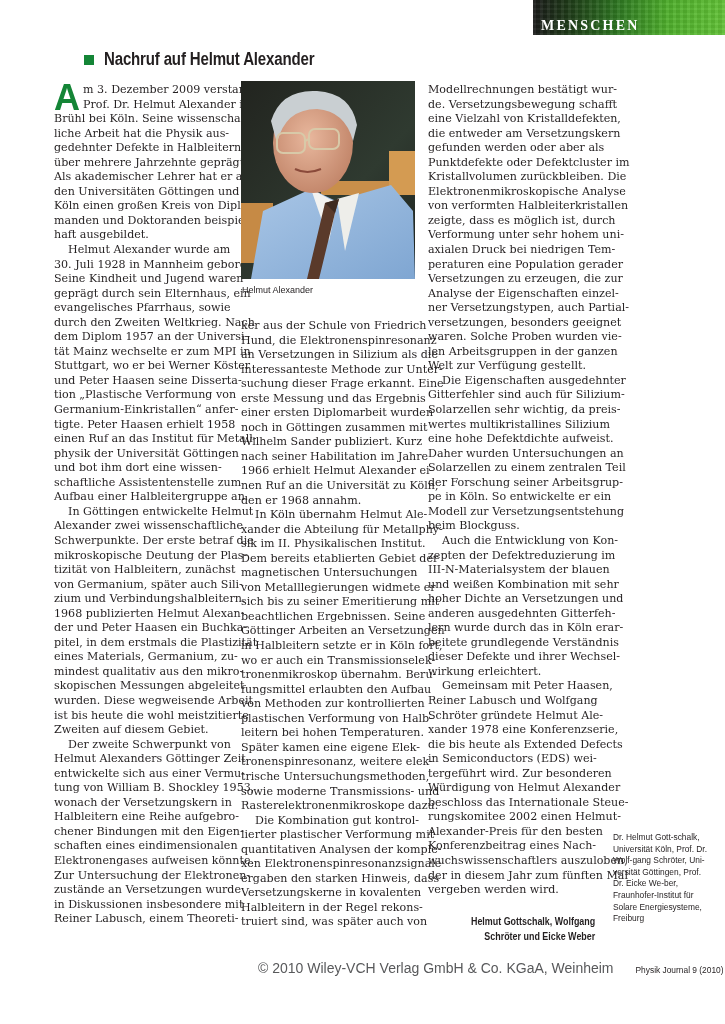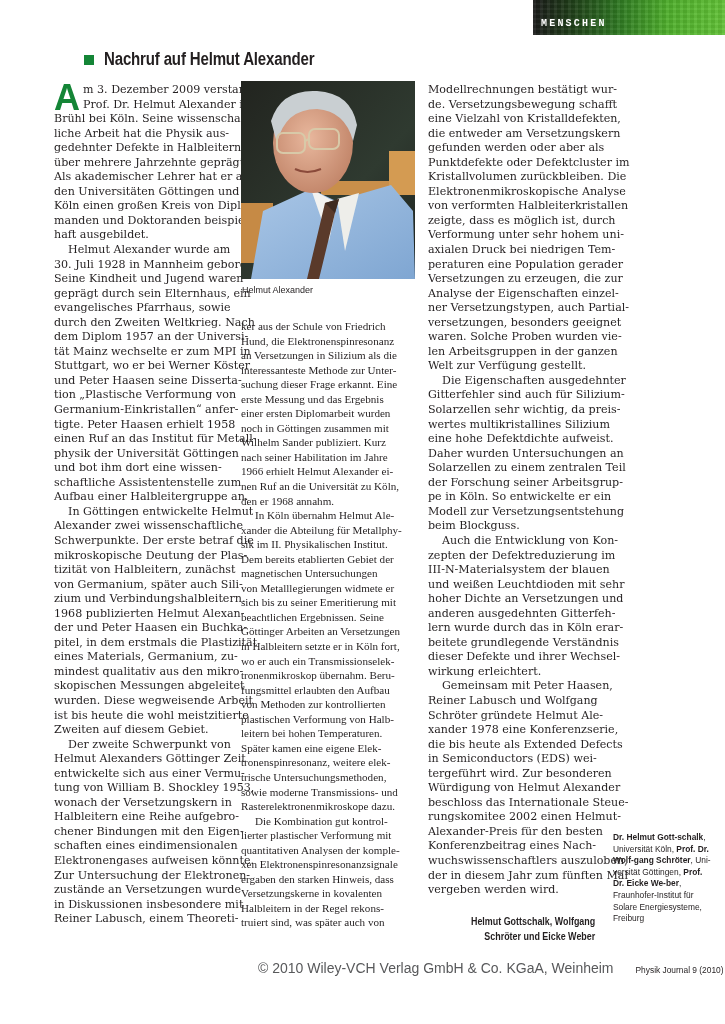--- a/index.html
+++ b/index.html
@@ -2,36 +2,36 @@
 <html><head>
   <meta charset="utf-8">
   <style>
     html, body { margin: 0; padding: 0; background: #ffffff; }
     body { width: 725px; height: 1024px; position: relative; overflow: hidden; font-family: "DejaVu Serif", "Liberation Serif", serif; color: #231f20; }
     .section-banner { position: absolute; left: 533px; top: 0; width: 192px; height: 35px;
       background: linear-gradient(90deg, #1a1a1a 0%, #1e3a18 18%, #2f7a22 45%, #4fb02c 70%, #62c236 100%); }
     .section-banner .tex { position: absolute; inset: 0;
       background: repeating-linear-gradient(90deg, rgba(255,255,255,0.05) 0 3px, rgba(0,0,0,0.05) 3px 7px),
                   repeating-linear-gradient(0deg, rgba(255,255,255,0.04) 0 2px, rgba(0,0,0,0.04) 2px 5px); }
-    .section-label { position: absolute; left: 8px; top: 18px; color: #ffffff; font-family: Liberation Mono, monospace; font-weight: bold; font-size: 10px; letter-spacing: 2.2px; }
+    .section-label { position: absolute; left: 8px; top: 18px; color: #ffffff; font-family: Liberation Serif, serif; font-weight: bold; font-size: 14px; letter-spacing: 2.2px; }
     .title-row { position: absolute; left: 56px; top: 49px; display: flex; align-items: center; margin-left: 28px; }
     .title-square { width: 10px; height: 10px; background: #148536; margin-right: 10px; }
     .title { font-family: "Liberation Sans", sans-serif; font-weight: bold; font-size: 17.5px; color: #231f20; transform: scaleX(0.86); transform-origin: left center; white-space: nowrap; letter-spacing: -0.2px; }
     .col { position: absolute; font-size: 11.1px; line-height: 14.55px; color: #231f20; }
     .col .line { white-space: nowrap; height: 14.55px; }
     .col1 { left: 54px; top: 83px; width: 180px; }
-    .col2 { left: 241px; top: 319px; width: 180px; font-family: Liberation Serif, serif; }
+    .col2 { left: 241px; top: 319px; width: 180px; }
     .col3 { left: 428px; top: 83px; width: 180px; }
     .indent { padding-left: 14px; }
     .dropcap { float: left; font-family: "Liberation Sans", sans-serif; font-weight: bold; color: #148536; font-size: 36px; line-height: 28px; height: 28px; margin-right: 3px; margin-top: 1px; }
     .photo-wrap { position: absolute; left: 241px; top: 81px; width: 174px; height: 198px; overflow: hidden; background: #2b2d28; }
     .photo-caption { position: absolute; left: 242px; top: 285px; font-family: "Liberation Sans", sans-serif; font-size: 9px; color: #231f20; }
     .signature { position: absolute; right: 130px; top: 914px; text-align: right; font-family: "Liberation Sans", sans-serif; font-weight: bold; font-size: 10.5px; line-height: 15px; transform: scaleX(0.85); transform-origin: right top; white-space: nowrap; }
     .affil { position: absolute; left: 613px; top: 832px; width: 100px; font-family: "Liberation Sans", sans-serif; font-size: 8.4px; line-height: 11.6px; color: #231f20; }
-    .affil b { font-weight: bold; text-align: right; }
+    .affil b { font-weight: normal; text-align: right; }
     .footer { position: absolute; top: 960px; left: 258px; display: flex; align-items: baseline; font-family: "Liberation Sans", sans-serif; white-space: nowrap; }
     .footer .copy { font-size: 14px; color: #58595b; margin-right: 22px; }
     .footer .journal { font-size: 8.4px; font-weight: normal; color: #231f20; margin-right: 12px; }
     .footer .pageno { font-size: 12px; font-weight: bold; color: #231f20; }
   </style>
 </head>
 <body>
 
 <div class="section-banner">
   <div class="tex"></div>
@@ -176,21 +176,21 @@
     <div class="line">eine hohe Defektdichte aufweist.</div>
     <div class="line">Daher wurden Untersuchungen an</div>
     <div class="line">Solarzellen zu einem zentralen Teil</div>
     <div class="line">der Forschung seiner Arbeitsgrup-</div>
     <div class="line">pe in Köln. So entwickelte er ein</div>
     <div class="line">Modell zur Versetzungsentstehung</div>
     <div class="line">beim Blockguss.</div>
     <div class="line indent">Auch die Entwicklung von Kon-</div>
     <div class="line">zepten der Defektreduzierung im</div>
     <div class="line">III-N-Materialsystem der blauen</div>
-    <div class="line">und weißen Leuchtdioden mit sehr</div>
+    <div class="line">und weißen Kombination mit sehr</div>
     <div class="line">hoher Dichte an Versetzungen und</div>
     <div class="line">anderen ausgedehnten Gitterfeh-</div>
     <div class="line">lern wurde durch das in Köln erar-</div>
     <div class="line">beitete grundlegende Verständnis</div>
     <div class="line">dieser Defekte und ihrer Wechsel-</div>
     <div class="line">wirkung erleichtert.</div>
     <div class="line indent">Gemeinsam mit Peter Haasen,</div>
     <div class="line">Reiner Labusch und Wolfgang</div>
     <div class="line">Schröter gründete Helmut Ale-</div>
     <div class="line">xander 1978 eine Konferenzserie,</div>

